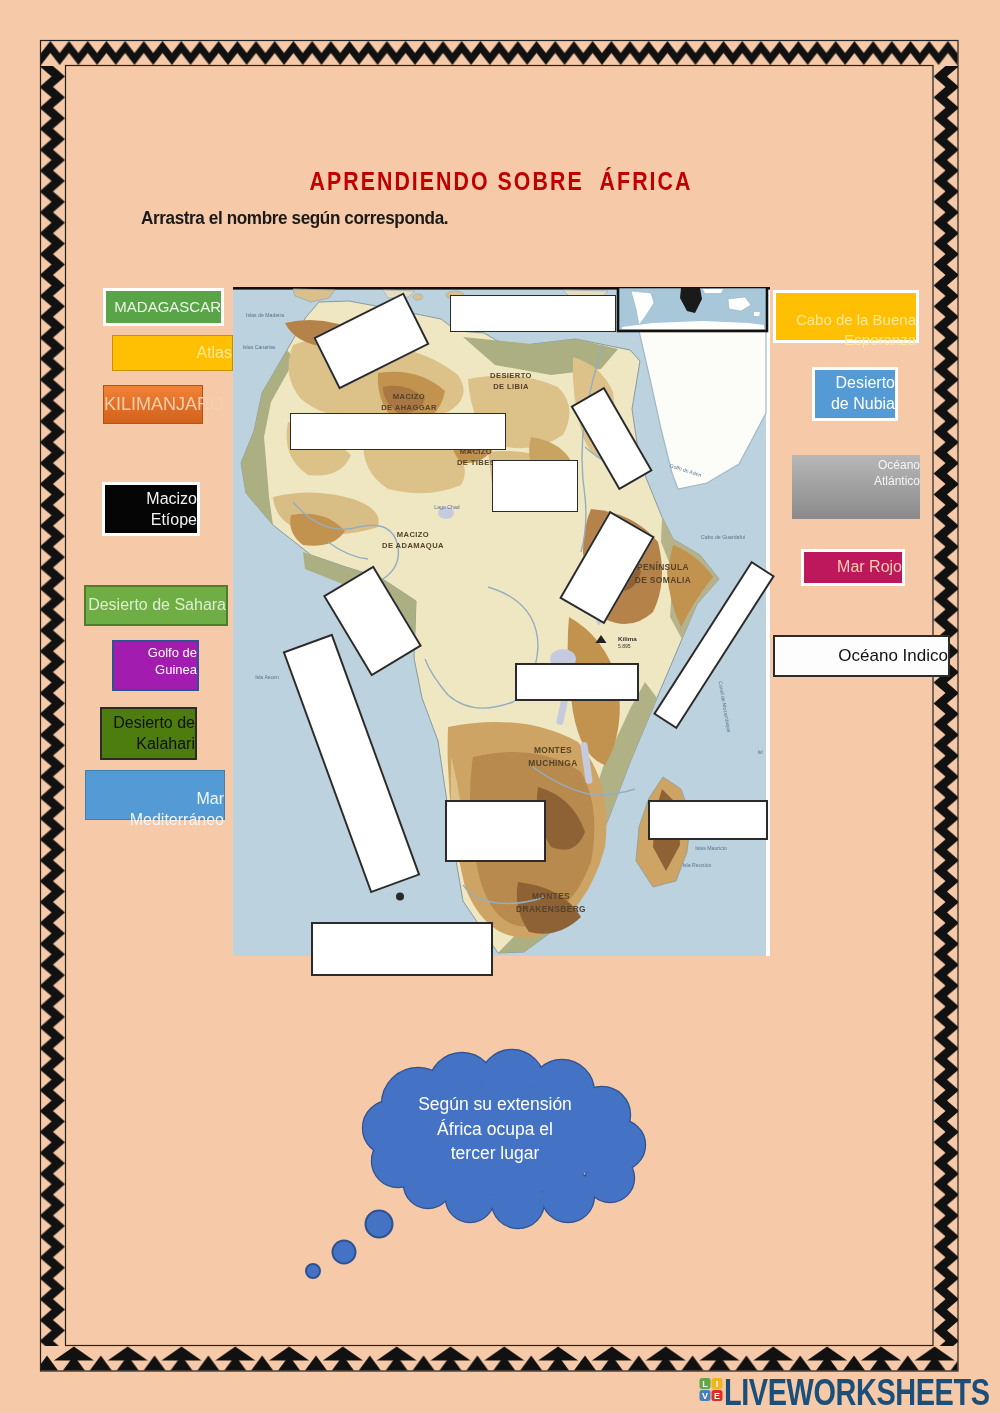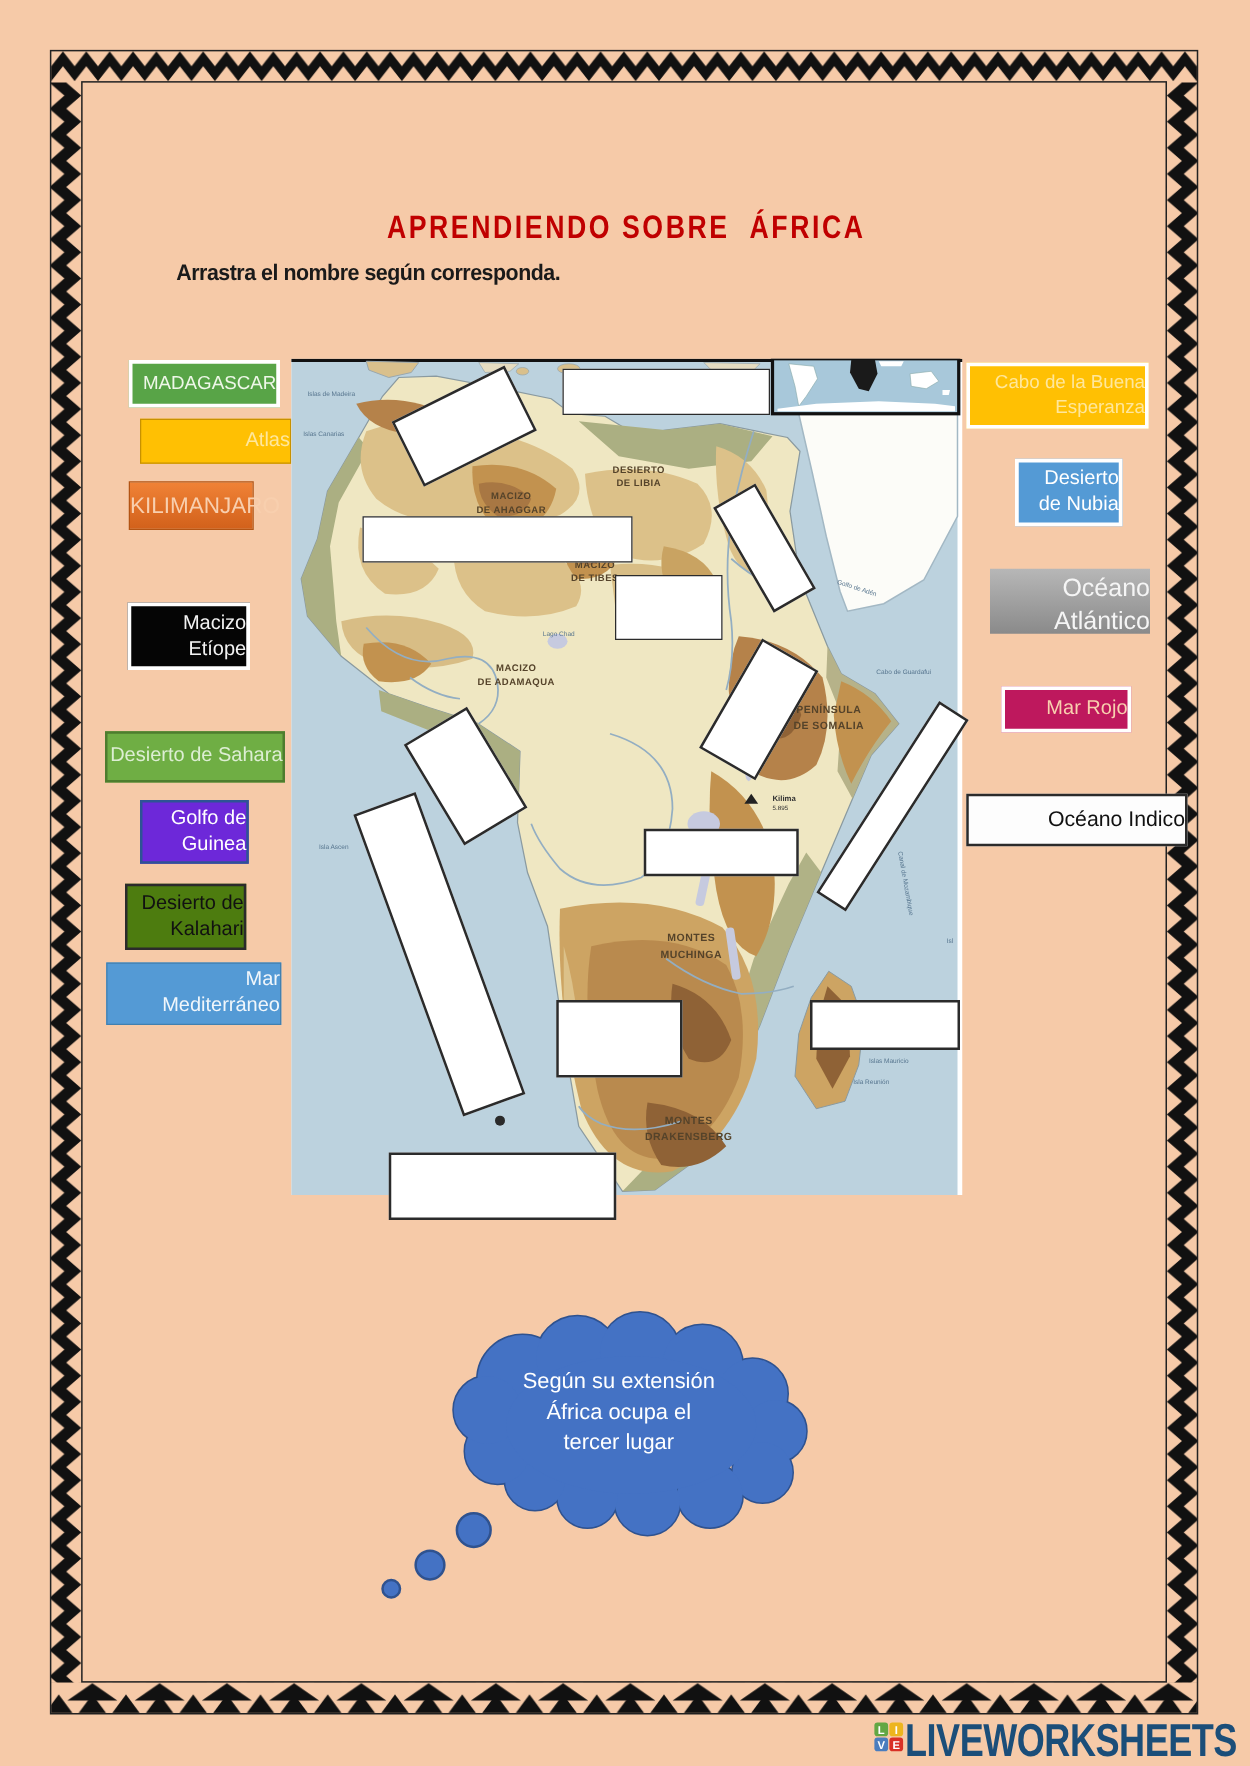--- a/index.html
+++ b/index.html
@@ -38,27 +38,27 @@
 </svg>
 
 <div class="abs title">APRENDIENDO SOBRE&nbsp; ÁFRICA</div>
 <div class="abs sub">Arrastra el nombre según corresponda.</div>
 
 <div class="abs lab" style="left:103px;top:288px;width:121px;height:38px;background:#58a447;border:3px solid #fff;color:#eef7e8;font-size:15px;line-height:31px">MADAGASCAR</div>
 <div class="abs lab" style="left:112px;top:335px;width:121px;height:36px;background:#ffc003;border:1px solid #c79100;color:#ffe79c;font-size:16px;line-height:34px">Atlas</div>
 <div class="abs lab" style="left:103px;top:385px;width:100px;height:39px;background:linear-gradient(#f08236,#d2611b);border:1px solid #b35413;color:#f8cfae;font-size:18px;line-height:37px">KILIMANJARO</div>
 <div class="abs lab" style="left:102px;top:482px;width:98px;height:54px;background:#050505;border:3px solid #fff;color:#f2f2f2;font-size:16px;padding-top:3px">Macizo<br>Etíope</div>
 <div class="abs lab" style="left:84px;top:585px;width:144px;height:41px;background:#6fae44;border:2px solid #4e7d2e;color:#ddeed3;font-size:16px;line-height:36px">Desierto de Sahara</div>
-<div class="abs lab" style="left:112px;top:640px;width:87px;height:51px;background:#6d28d9;border:2px solid #2e5395;color:#fff;font-size:16px;padding-top:2px">Golfo de<br>Guinea</div>
+<div class="abs lab" style="left:112px;top:640px;width:87px;height:51px;background:#a21caf;border:2px solid #2e5395;color:#fff;font-size:13px;padding-top:2px">Golfo de<br>Guinea</div>
 <div class="abs lab" style="left:100px;top:707px;width:97px;height:53px;background:#4d7c0f;border:2px solid #2b2b2b;color:#111;font-size:16px;padding-top:3px">Desierto de<br>Kalahari</div>
-<div class="abs lab" style="left:85px;top:770px;width:140px;height:50px;background:#549ad5;border:1px solid #4180b0;color:#f0f6fb;font-size:16px;padding-top:2px">Mar<br>Mediterráneo</div>
-
-<div class="abs lab" style="left:773px;top:290px;width:146px;height:53px;background:#ffc003;border:3px solid #fff;color:#ffe79c;font-size:15px;padding-top:3px">Cabo de la Buena<br>Esperanza</div>
+<div class="abs lab" style="left:85px;top:770px;width:140px;height:50px;background:#549ad5;border:1px solid #4180b0;color:#f0f6fb;font-size:16px;padding-top:17px">Mar<br>Mediterráneo</div>
+
+<div class="abs lab" style="left:773px;top:290px;width:146px;height:53px;background:#ffc003;border:3px solid #fff;color:#ffe79c;font-size:15px;padding-top:17px">Cabo de la Buena<br>Esperanza</div>
 <div class="abs lab" style="left:812px;top:367px;width:86px;height:54px;background:#549ad5;border:3px solid #fff;color:#fff;font-size:16px;padding-top:2px">Desierto<br>de Nubia</div>
-<div class="abs lab" style="left:792px;top:455px;width:128px;height:52px;background:linear-gradient(#b7b7b7,#8a8a8a);color:#f5f5f5;font-size:20px;padding-top:3px">Océano<br>Atlántico</div>
+<div class="abs lab" style="left:792px;top:455px;width:128px;height:64px;background:linear-gradient(#b7b7b7,#8a8a8a);color:#f5f5f5;font-size:12px;padding-top:3px">Océano<br>Atlántico</div>
 <div class="abs lab" style="left:801px;top:549px;width:104px;height:37px;background:#be185d;border:3px solid #fff;color:#f8cfae;font-size:16px;line-height:30px">Mar Rojo</div>
 <div class="abs lab" style="left:773px;top:635px;width:177px;height:42px;background:#fdfdfd;border:2px solid #2b2b2b;color:#111;font-size:17px;line-height:38px">Océano Indico</div>
 
 <svg class="abs" style="left:233px;top:287px" width="537" height="669" viewBox="0 0 537 669">
 <rect x="0" y="0" width="537" height="669" fill="#fff"></rect>
 <rect x="0" y="0" width="533" height="669" fill="#bcd2de"></rect>
 <rect x="0" y="0" width="537" height="2.6" fill="#111"></rect>
 
 <path d="M60,2 L102,3 L96,11 L78,15 L62,9 Z" fill="#d9c08c" stroke="#9aa8ae" stroke-width="0.8"></path>
 <path d="M150,3 l32,1 l-7,6 l-20,1 Z" fill="#e6dcc0" stroke="#9aa8ae" stroke-width="0.6"></path>

